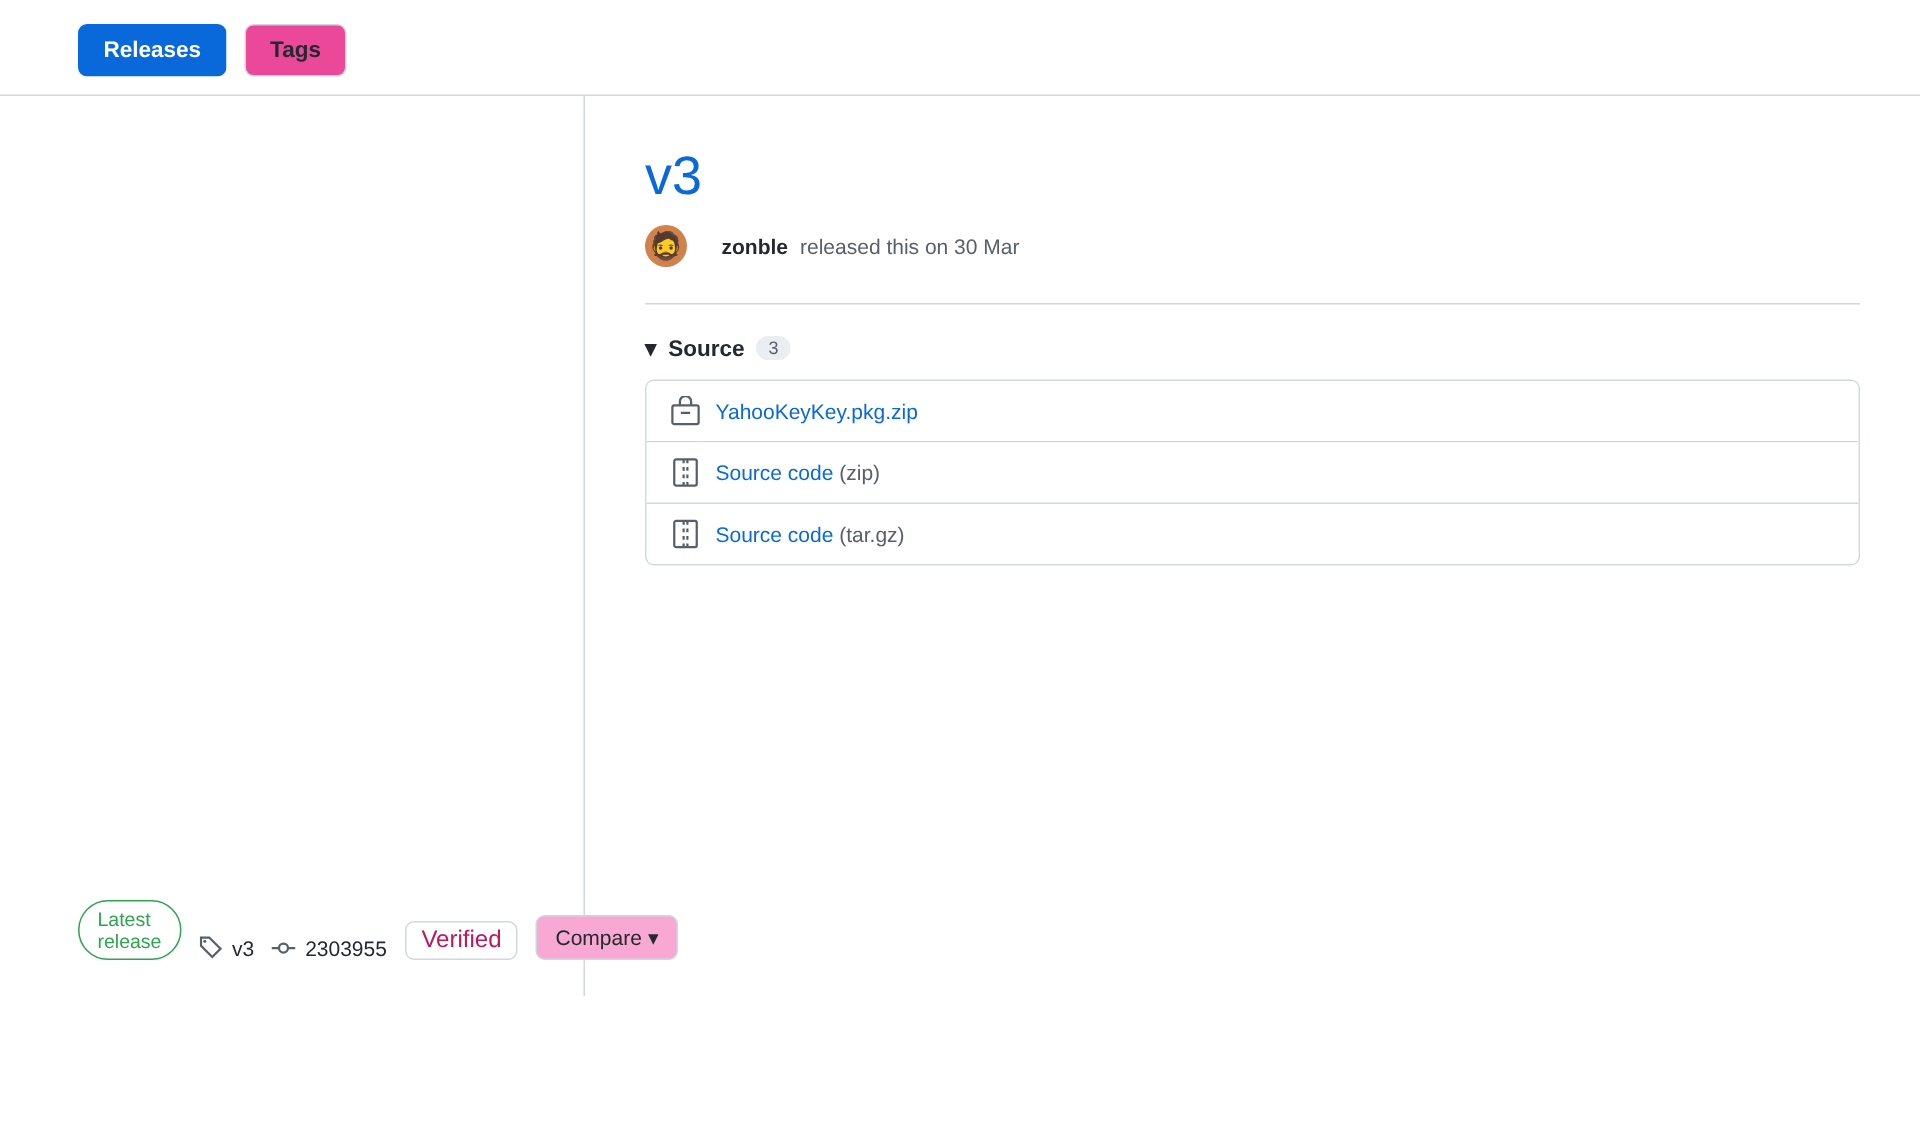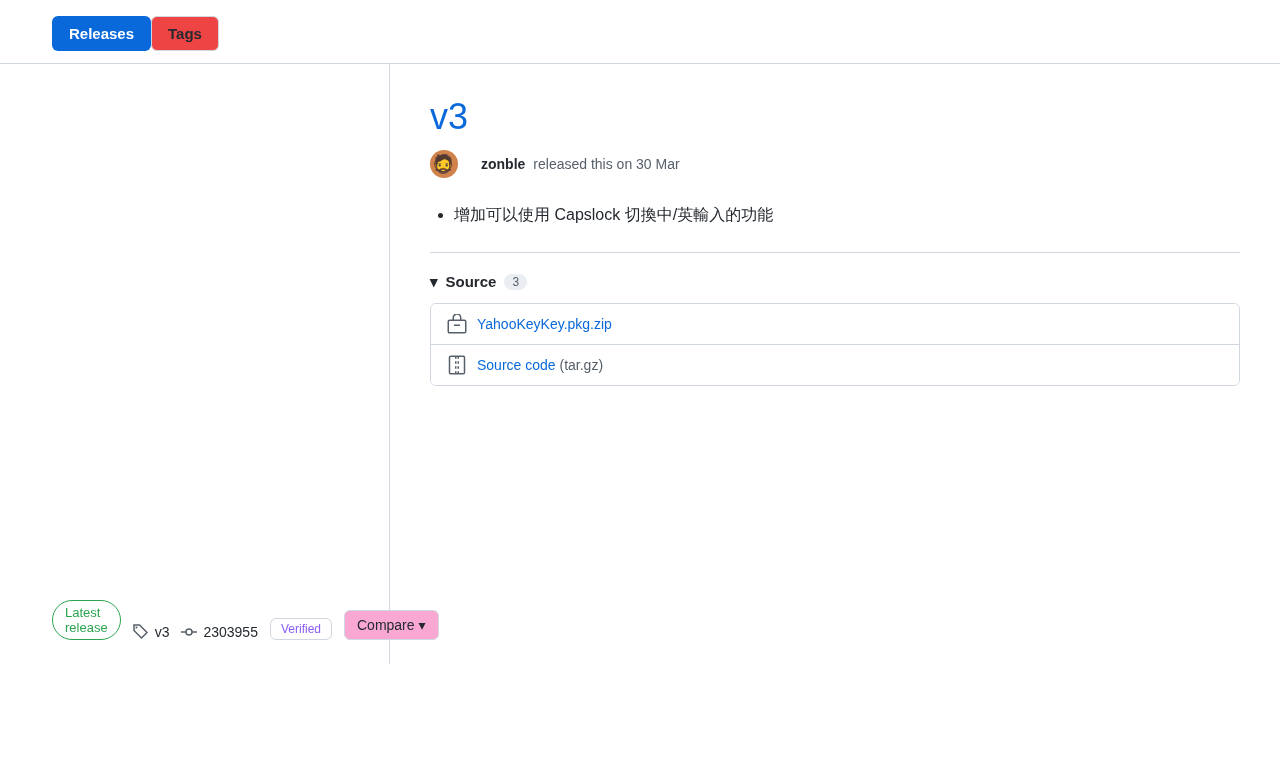--- a/index.html
+++ b/index.html
@@ -8,37 +8,37 @@
       font-size: 14px;
       color: #24292f;
       background: #fff;
     }
 
     
     .tab-bar {
       display: flex;
       align-items: center;
       padding: 16px 52px 0 52px;
-      gap: 0;
+      gap: 12px;
     }
     .tab-btn {
       padding: 8px 16px;
       border-radius: 6px;
       border: 1px solid transparent;
       font-size: 15px;
       font-weight: 600;
       cursor: pointer;
     }
     .tab-btn.active {
       background: #0969da;
       color: #fff;
       border-color: transparent;
     }
     .tab-btn.inactive {
-      background: #ef4444;
+      background: #ec4899;
       color: #24292f;
       border-color: #d0d7de;
     }
 
     
     .divider {
       height: 1px;
       background: #d0d7de;
       margin: 12px 0 0 0;
     }
@@ -89,24 +89,24 @@
       display: flex;
       align-items: center;
       gap: 6px;
       color: #24292f;
       font-size: 14px;
     }
 
     .verified-badge {
       display: inline-block;
       border: 1px solid #d0d7de;
-      color: #8b5cf6;
+      color: #be185d;
       border-radius: 6px;
       padding: 3px 10px;
-      font-size: 12px;
+      font-size: 16px;
     }
 
     .compare-btn {
       display: flex;
       align-items: center;
       gap: 4px;
       border: 1px solid #d0d7de;
       background: #f9a8d4;
       border-radius: 6px;
       padding: 6px 12px;
@@ -276,25 +276,20 @@
   <div class="content">
 
     <div class="release-title">v3</div>
 
     <div class="release-meta">
       <div class="avatar">🧔</div>
       <span class="author">zonble</span>
       <span>released this on 30 Mar</span>
     </div>
 
-    <div class="release-body">
-      <ul id="release-body-list">
-          <li>增加可以使用 Capslock 切換中/英輸入的功能</li>
-        </ul>
-    </div>
 
     <div class="content-divider"></div>
 
     <div class="assets-header">
       <span>▾</span>
       <span>Source</span>
       <span class="assets-count">3</span>
     </div>
 
     <div class="assets-list" id="assets-list">
@@ -309,18 +304,28 @@
           <a class="asset-link" href="#"><span>YahooKeyKey.pkg.zip</span></a>
         </div>
         <div class="asset-item">
           <span class="asset-icon">
             <svg width="20" height="20" viewBox="0 0 16 16" xmlns="http://www.w3.org/2000/svg" fill="none" stroke="#57606a" stroke-width="1.2">
               <rect x="2" y="1" width="12" height="14" rx="1"></rect>
               <line x1="7" y1="1" x2="7" y2="15" stroke-dasharray="2,2"></line>
               <line x1="9" y1="1" x2="9" y2="15" stroke-dasharray="2,2"></line>
             </svg>
           </span>
+          <a class="asset-link" href="#"><span>Source code</span><span class="suffix"> (zip)</span></a>
+        </div>
+        <div class="asset-item">
+          <span class="asset-icon">
+            <svg width="20" height="20" viewBox="0 0 16 16" xmlns="http://www.w3.org/2000/svg" fill="none" stroke="#57606a" stroke-width="1.2">
+              <rect x="2" y="1" width="12" height="14" rx="1"></rect>
+              <line x1="7" y1="1" x2="7" y2="15" stroke-dasharray="2,2"></line>
+              <line x1="9" y1="1" x2="9" y2="15" stroke-dasharray="2,2"></line>
+            </svg>
+          </span>
           <a class="asset-link" href="#"><span>Source code</span><span class="suffix"> (tar.gz)</span></a>
         </div>
       </div>
 
   </div>
 </div>
 
 </body></html>

